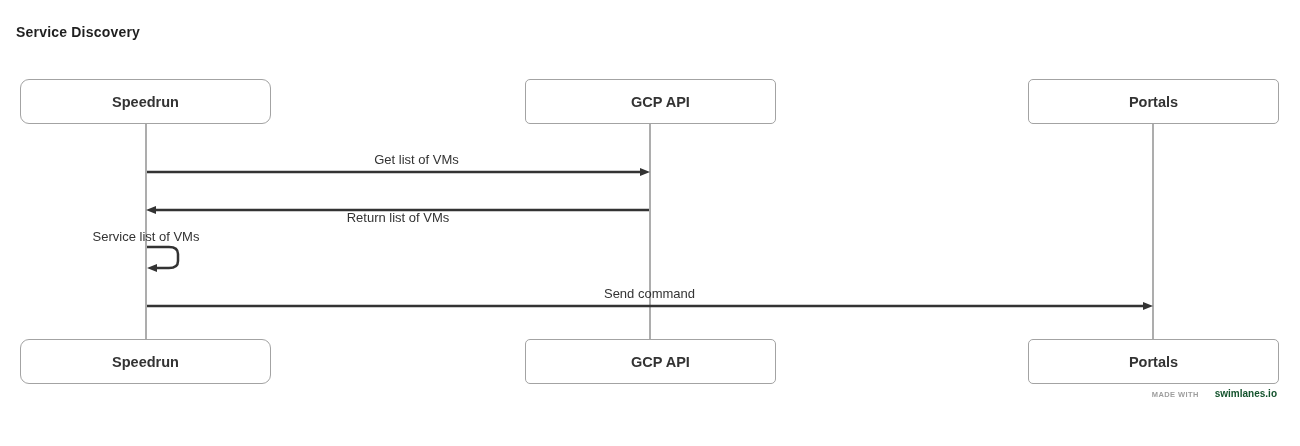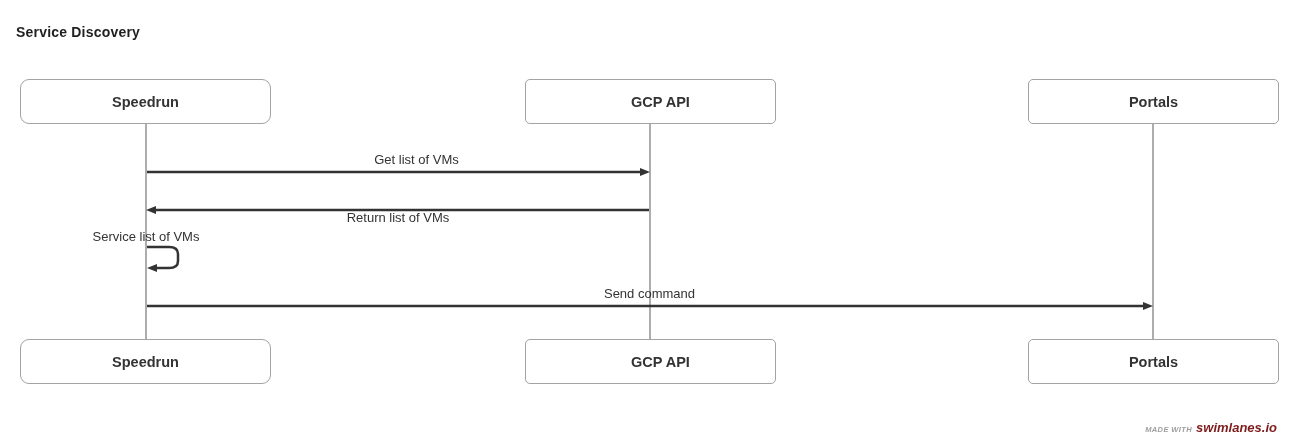--- a/index.html
+++ b/index.html
@@ -76,38 +76,37 @@
     z-index: 2;
     white-space: nowrap;
   }
   .label-get    { left: 146px; width: 504px; top: 152px; padding-left: 37px; }
   .label-return { left: 146px; width: 504px; top: 190px; margin-top: 20px; }
   .label-filter { left: 26px;  width: 240px; top: 229px; }
   .label-send   { left: 146px; width: 1007px; top: 286px; }
 
   .footer {
     position: absolute;
-    top: 420px;
+    top: 388px;
     right: 23px;
     display: flex;
     align-items: baseline;
-    gap: 4px;
-    font-style: italic;
+    gap: 16px;
   }
   .made-with {
     font-size: 7.5px;
     font-weight: bold;
     letter-spacing: 0.4px;
     color: #9e9e9e;
     text-transform: uppercase;
   }
   .brand {
-    font-size: 13px;
+    font-size: 10px;
     font-weight: 600;
-    color: #7f1d1d;
+    color: #14532d;
     text-decoration: none;
   }
 </style>
 </head>
 <body>
 
 <div class="canvas">
 
   <div class="diagram-title">Service Discovery</div>
 

